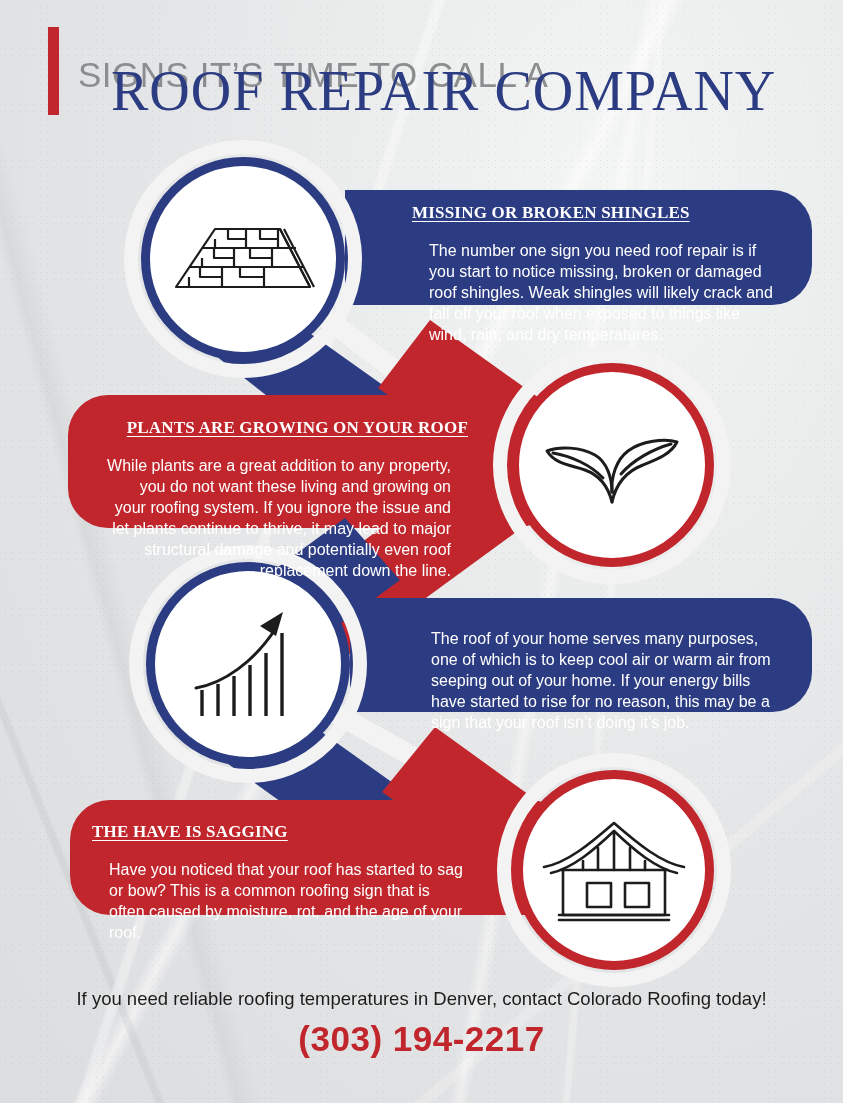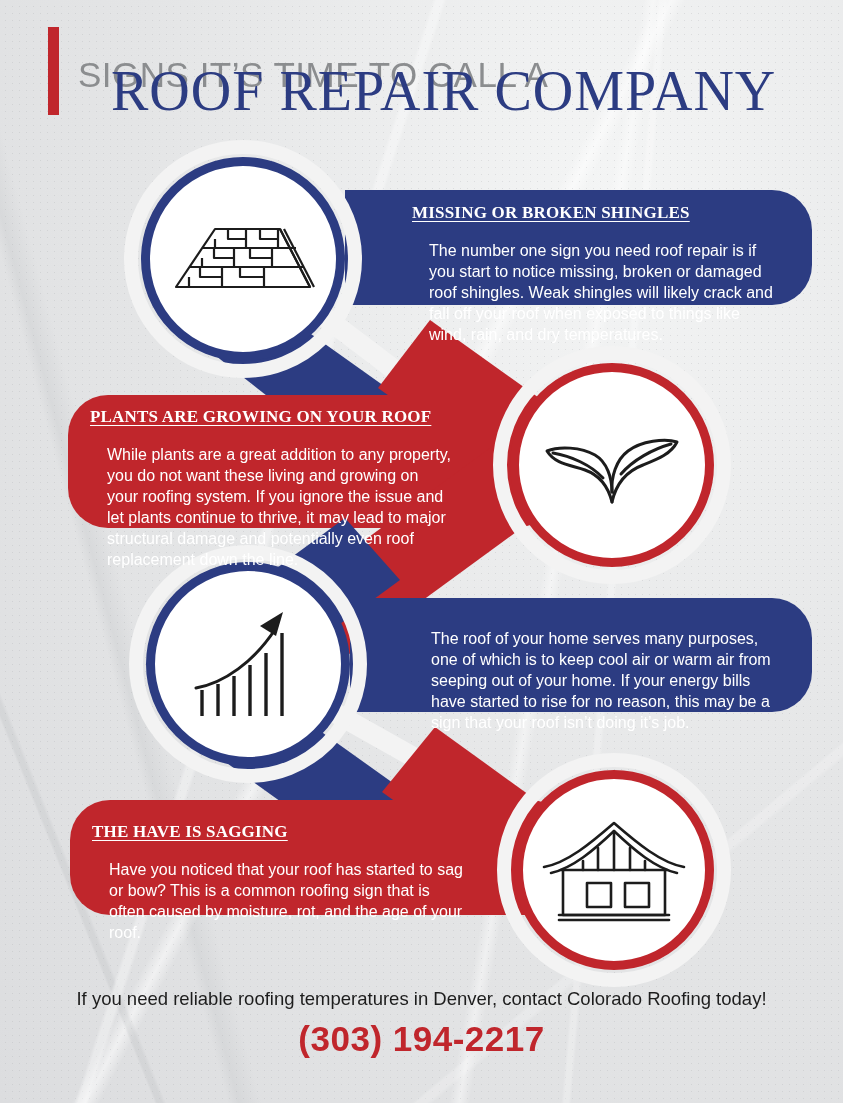--- a/index.html
+++ b/index.html
@@ -62,21 +62,21 @@
     font-weight:700;font-size:17px;letter-spacing:.2px;
     text-decoration:underline;text-underline-offset:3px;
     white-space:nowrap;
   }
   .panel p{
     margin:17px;
     font-family:"Liberation Sans", sans-serif;
     font-size:16px;line-height:21px;font-weight:400;
   }
   #panel-1{left:412px;top:203px;width:382px;}
-  #panel-2{left:90px;top:407px;width:378px;}
+  #panel-2{left:90px;top:418px;width:378px;text-align:right;}
   #panel-3{left:414px;top:611px;width:378px;}
   #panel-4{left:92px;top:822px;width:390px;}
 
   
   .circle{position:absolute;border-radius:50%;background:#ffffff;box-sizing:border-box;}
   .circle svg{position:absolute;left:50%;top:50%;transform:translate(-50%,-50%);}
   #circle-1{left:141px;top:157px;width:204px;height:204px;border:9px solid #2c3c82;}
   #circle-2{left:510px;top:363px;width:204px;height:204px;border:9px solid #c0262c;}
   #circle-3{left:146px;top:562px;width:204px;height:204px;border:9px solid #2c3c82;}
   #circle-4{left:514px;top:770px;width:200px;height:200px;border:9px solid #c0262c;}

